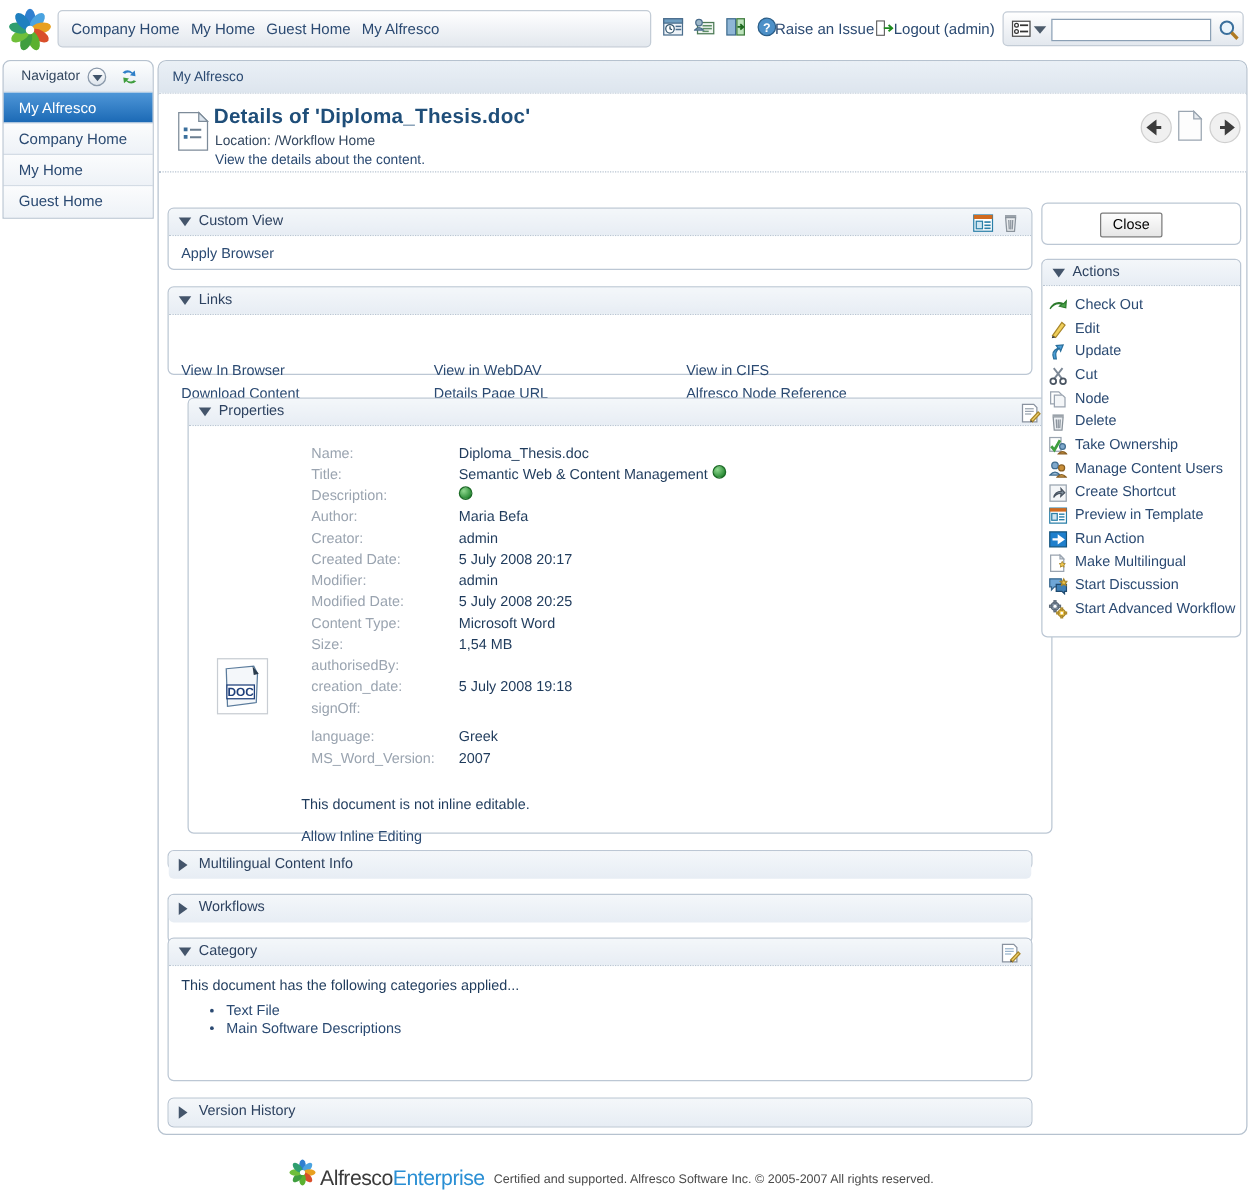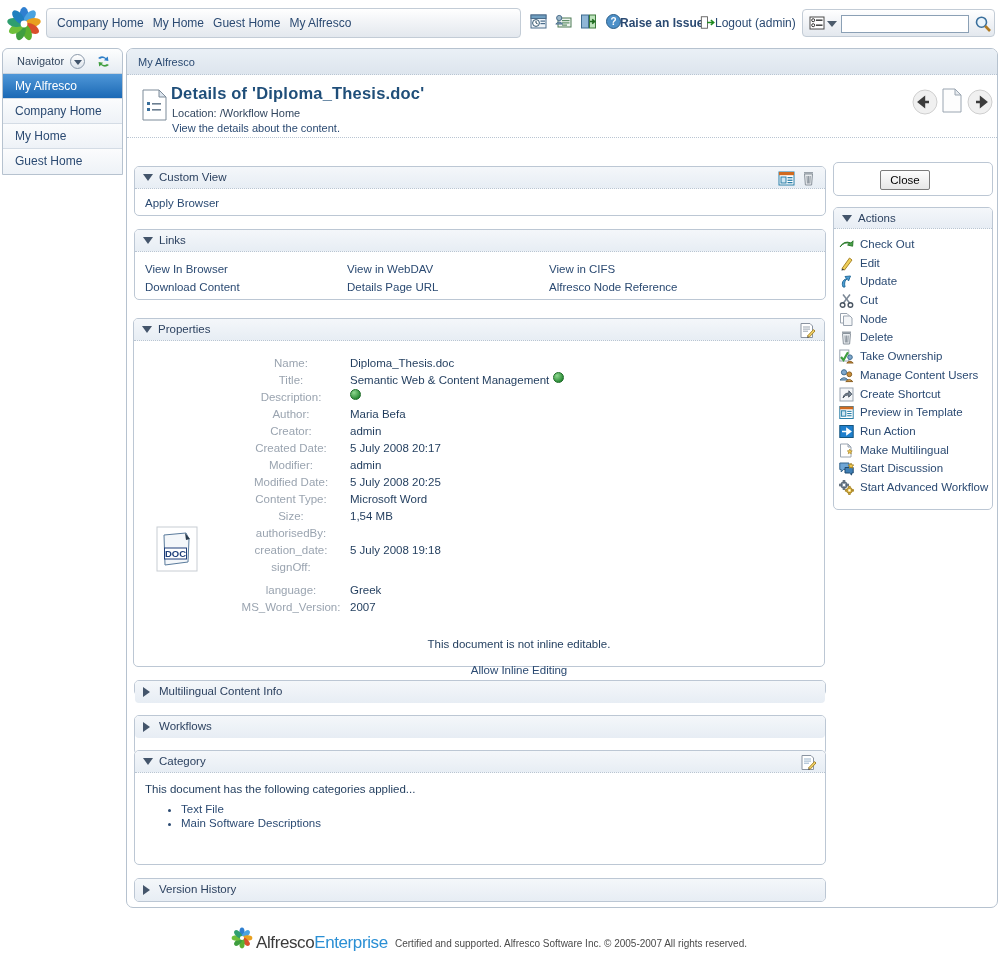--- a/index.html
+++ b/index.html
@@ -32,21 +32,21 @@
   .navlink {
     color: #2b4a72; text-decoration: none; font-size: 12px; margin-right: 9px;
     cursor: pointer;
   }
 
   #toolicons { position: absolute; left: 530px; top: 13px; height: 20px; }
   .ticon { display: inline-block; width: 17px; height: 17px; margin-right: 5px;
            vertical-align: middle; cursor: pointer; }
   #raiseissue {
     position: absolute; left: 620px; top: 16px; font-size: 12px;
-    color: #2b4a72; text-decoration: none; cursor: pointer; white-space: nowrap; font-weight: bold;
+    color: #2b4a72; text-decoration: none; cursor: pointer; white-space: nowrap;
   }
   #logoutwrap {
     position: absolute; left: 700px; top: 15px; white-space: nowrap;
     font-size: 12px;
   }
   #logoutwrap a { color: #2b4a72; text-decoration: none; cursor: pointer; }
   #searchshell {
     position: absolute; left: 802px; top: 9px; width: 193px; height: 28px;
     background: linear-gradient(to bottom, #ffffff 0%, #f2f4f7 45%, #e3e8ee 100%);
     border: 1px solid #c3ccd6; border-radius: 4px;
@@ -141,21 +141,21 @@
   .tri.down { border-left: 5px solid transparent; border-right: 5px solid transparent;
               border-top: 7px solid #44556b; }
   .tri.right { border-top: 5px solid transparent; border-bottom: 5px solid transparent;
                border-left: 7px solid #44556b; top: 6px; }
   .panel-title { position: absolute; left: 24px; top: 4px; font-size: 11.5px; color: #2d4260; }
   .panel-body { padding: 8px 10px; }
   .plink { color: #2b4a72; text-decoration: none; font-size: 11.5px; cursor: pointer; }
   .head-icon { position: absolute; top: 3px; width: 17px; height: 17px; cursor: pointer; }
 
   
-  .linkgrid { display: flex; }
+  .linkgrid { display: flex; margin-top: 28px; }
   .linkcol { width: 202px; }
   .linkcol div { margin-bottom: 6px; }
 
   
   .proprow { display: flex; line-height: 17px; }
   .proplabel { width: 118px; color: #9aa4b0; font-size: 11.5px; }
   .propvalue { color: #1f3b5c; font-size: 11.5px; }
   .globe { display: inline-block; width: 11px; height: 11px; vertical-align: -1px; margin-left: 4px;
            border-radius: 50%; background: radial-gradient(circle at 33% 30%, #8fd88f, #2f8f3a 70%, #14601f);
            border: 1px solid #1c6b26; }
@@ -402,21 +402,21 @@
           <div><a class="plink">Details Page URL</a></div>
         </div>
         <div class="linkcol">
           <div><a class="plink">View in CIFS</a></div>
           <div><a class="plink">Alfresco Node Reference</a></div>
         </div>
       </div>
     </div>
   </div>
 
-  <div class="panel collapsible-open" style="left:6px; top:269px; width:692px; height:349px;text-align:center;">
+  <div class="panel collapsible-open" style="left:23px; top:269px; width:692px; height:349px;">
     <div class="panel-head">
       <span class="tri down"></span>
       <span class="panel-title">Properties</span>
       <span class="head-icon" style="right:8px;">
         <svg width="17" height="17" viewBox="0 0 17 17">
           <path d="M2 1.5 H11 L13.5 4 V15.5 H2 Z" fill="#ffffff" stroke="#8a93a0"></path>
           <rect x="4" y="4.5" width="7" height="1" fill="#9aa4b0"></rect>
           <rect x="4" y="6.6" width="7" height="1" fill="#9aa4b0"></rect>
           <rect x="4" y="8.7" width="5" height="1" fill="#9aa4b0"></rect>
           <path d="M8.5 14 L14.5 7.6 L16 9 L10 15.4 Z" fill="#f2d36b" stroke="#a8862a"></path>

